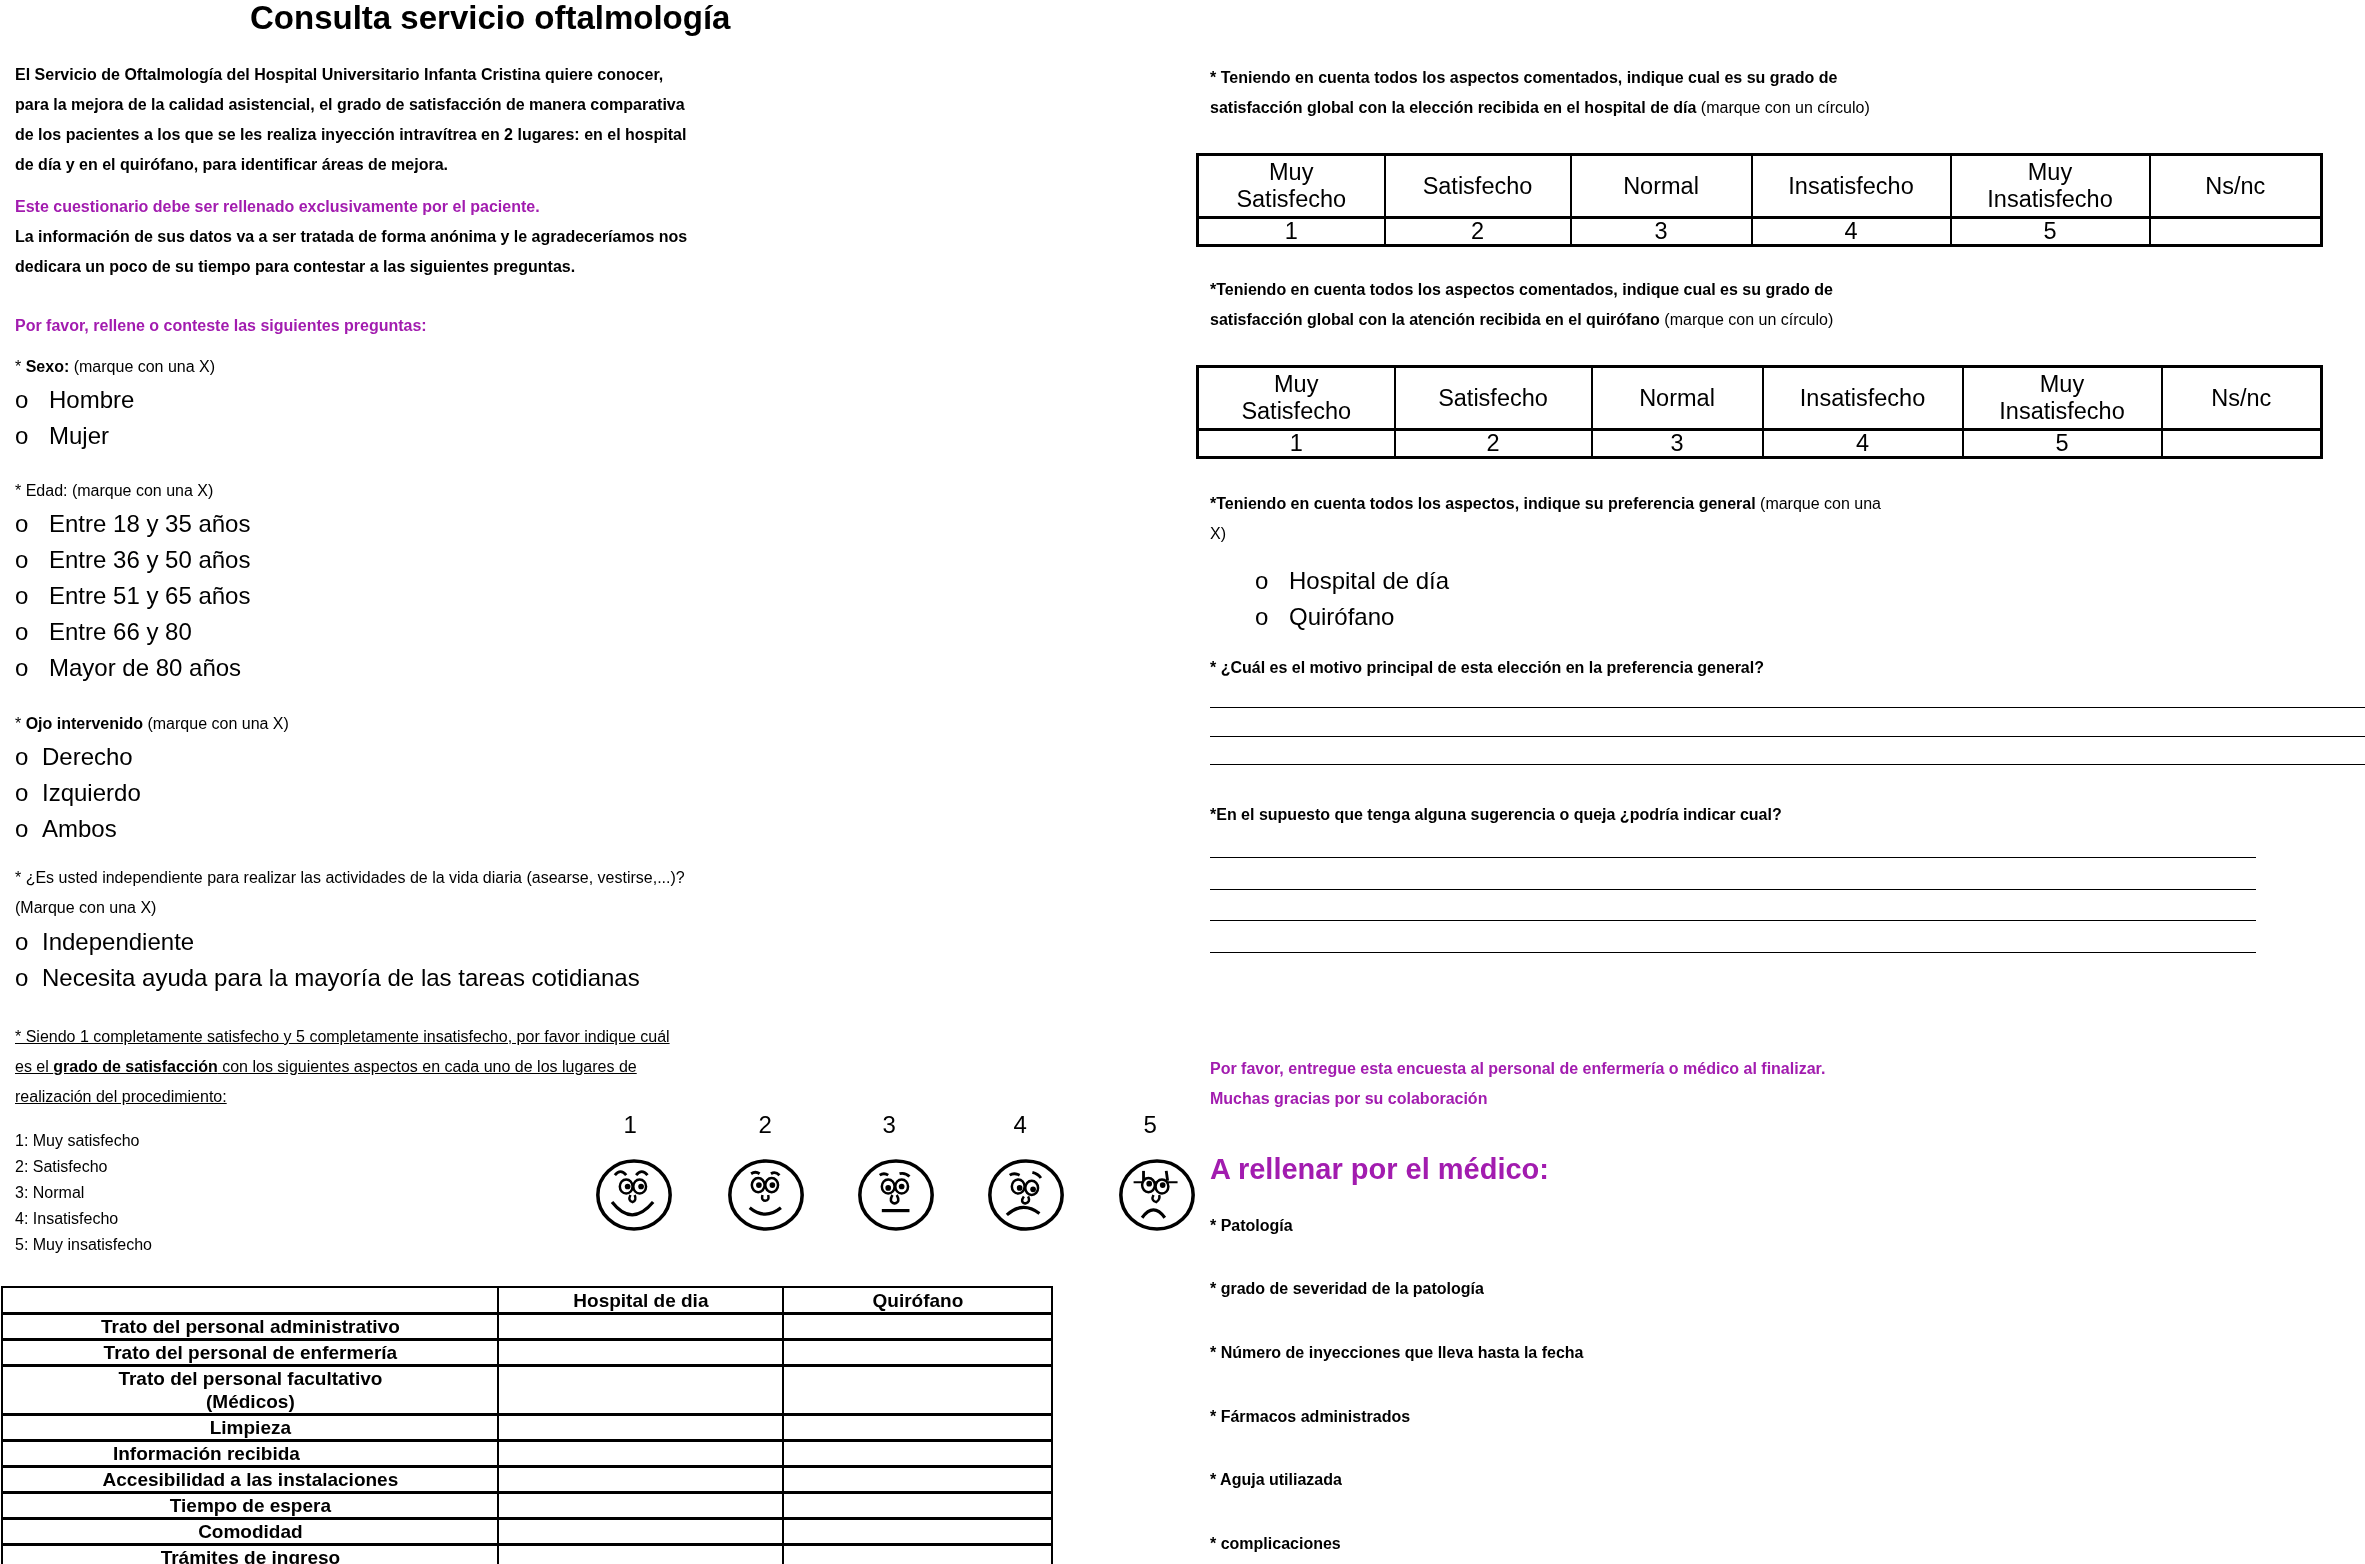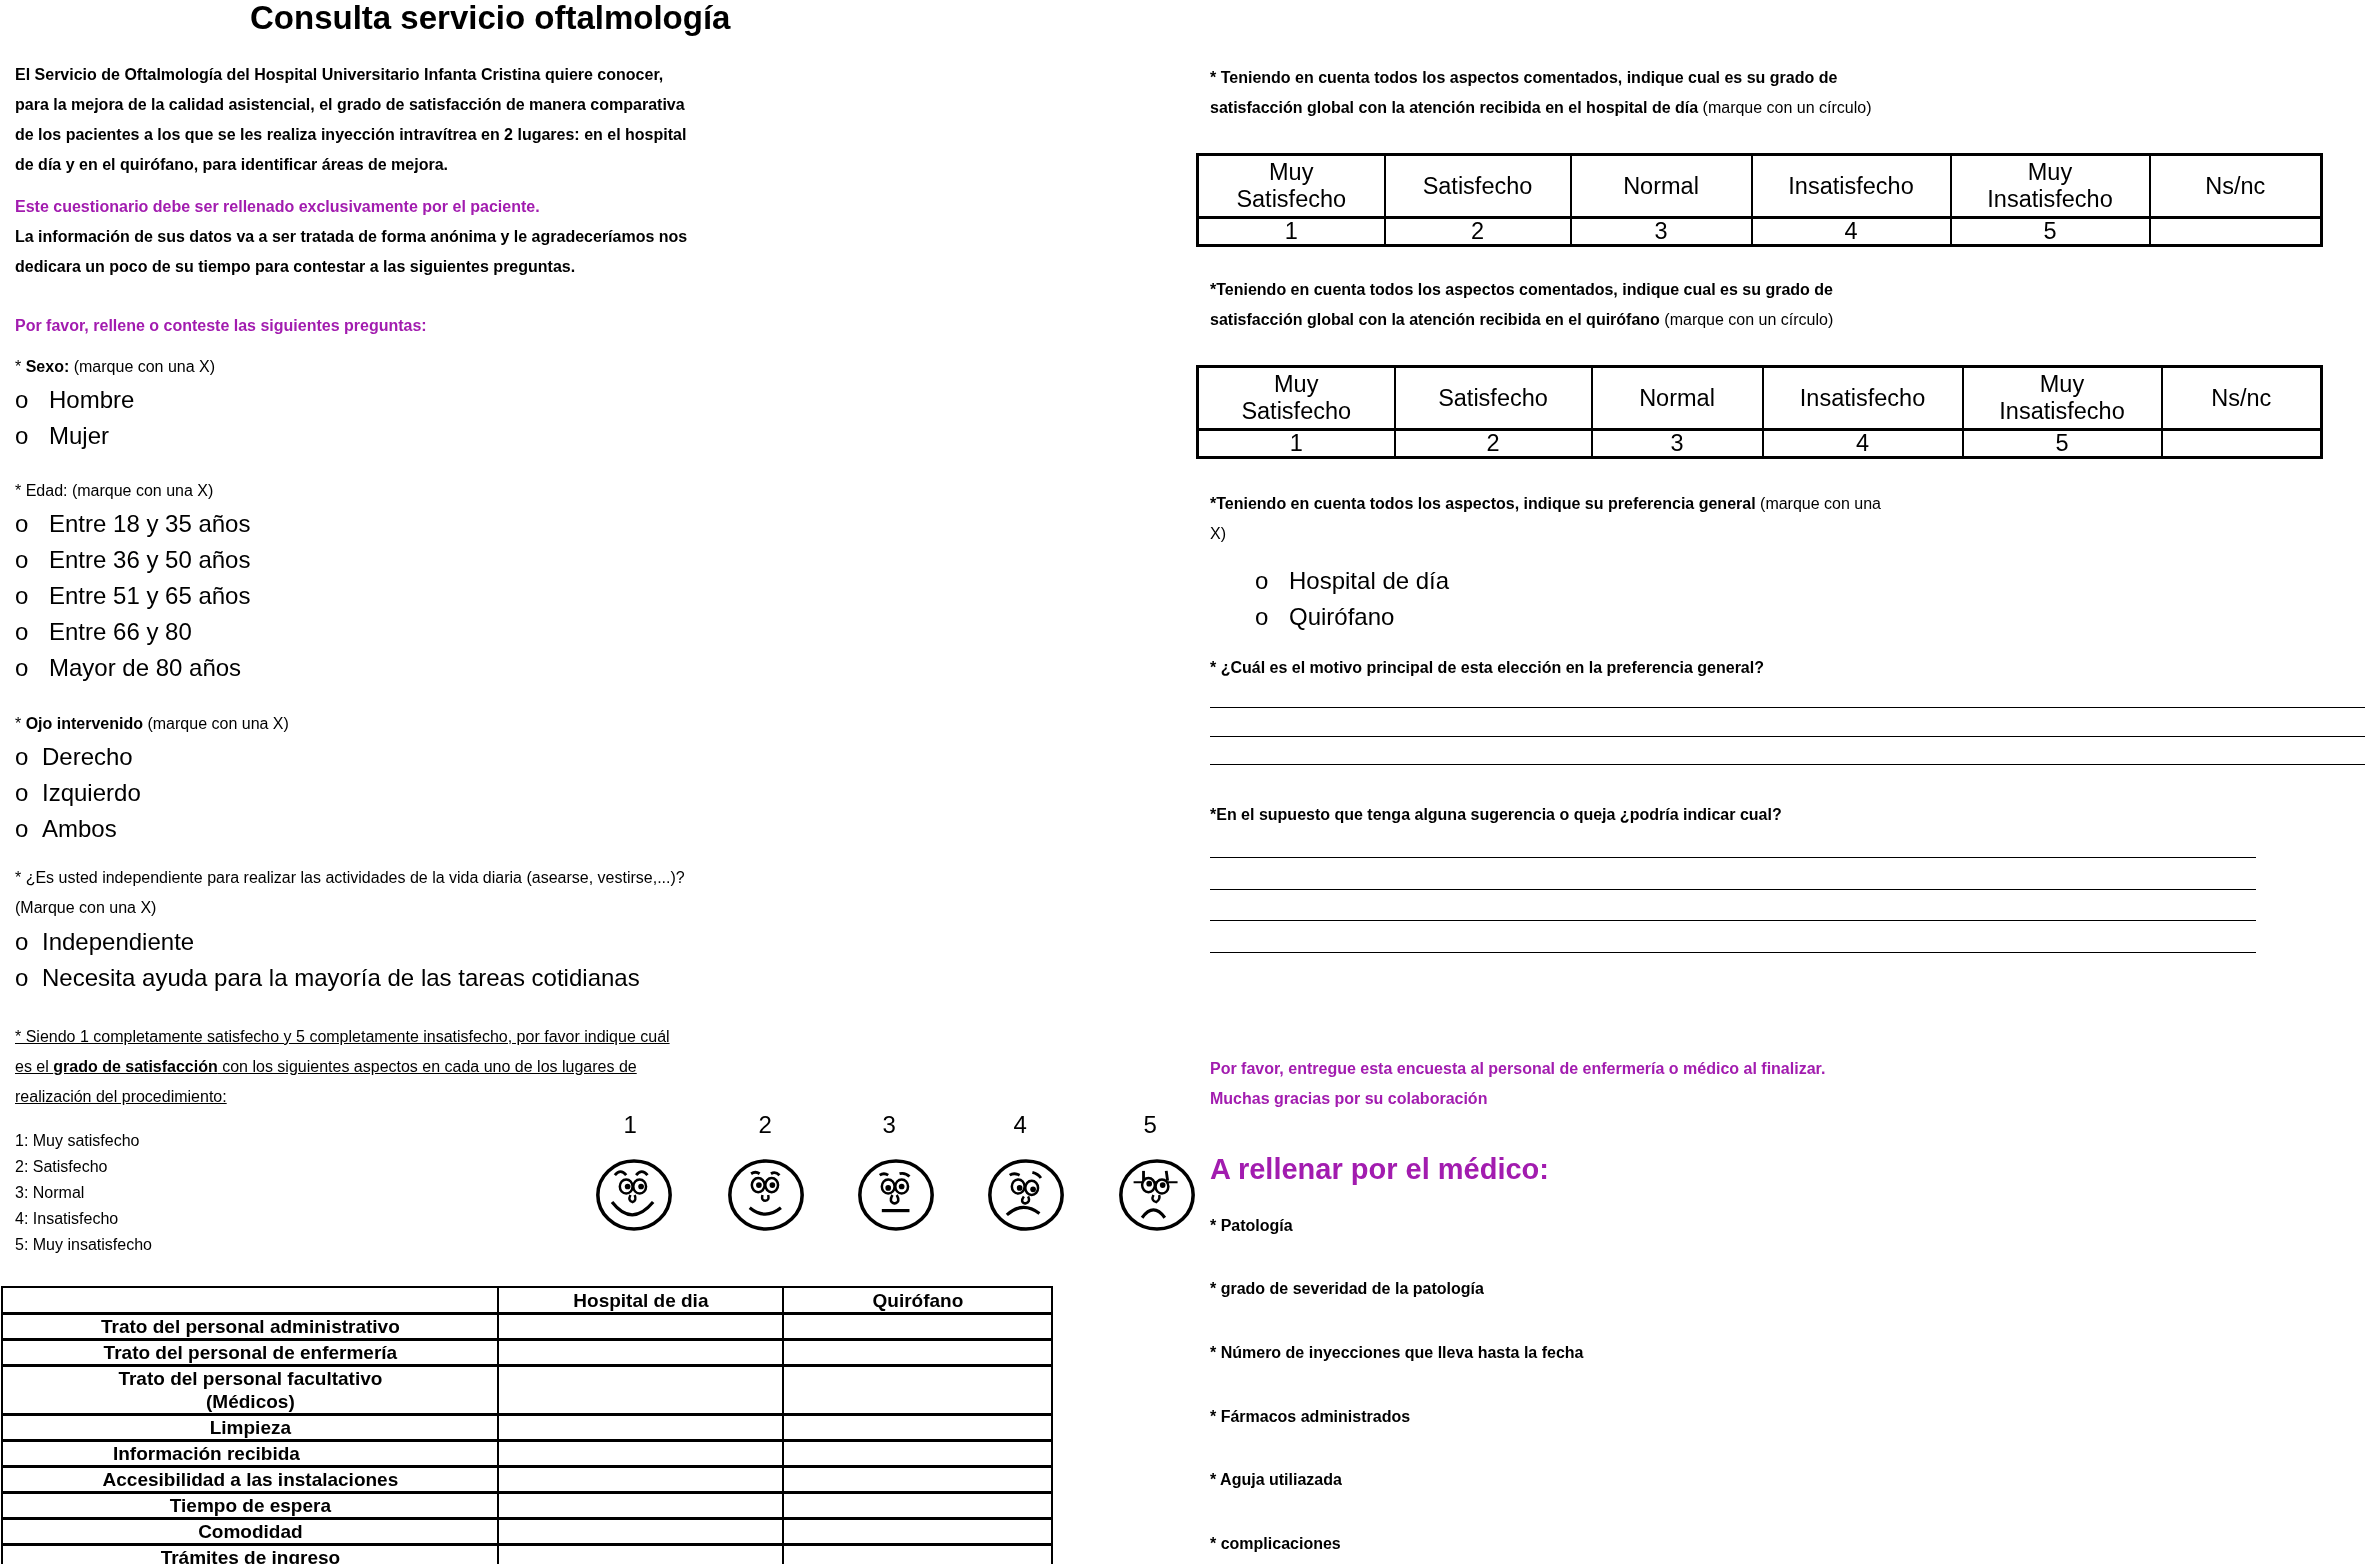--- a/index.html
+++ b/index.html
@@ -215,21 +215,21 @@
   <tr>
     <td>Trámites de ingreso</td>
     <td class="empty"></td>
     <td class="empty"></td>
   </tr>
 </tbody>
   </table>
 
 <div class="abs" style="left:1210px; top:63px;">
   <div class="txt b">* Teniendo en cuenta todos los aspectos comentados, indique cual es su grado de</div>
-  <div class="txt"><span class="b">satisfacción global con la atención recibida en el hospital de día</span><span> (marque con un círculo)</span></div>
+  <div class="txt"><span class="b">satisfacción global con la elección recibida en el hospital de día</span><span> (marque con un círculo)</span></div>
 </div>
 
 <table class="rate" style="left:1196px; top:153px; width:1124px;">
   <colgroup>
       <col style="width:187px">
       <col style="width:186px">
       <col style="width:181px">
       <col style="width:199px">
       <col style="width:199px">
       <col style="width:172px">

